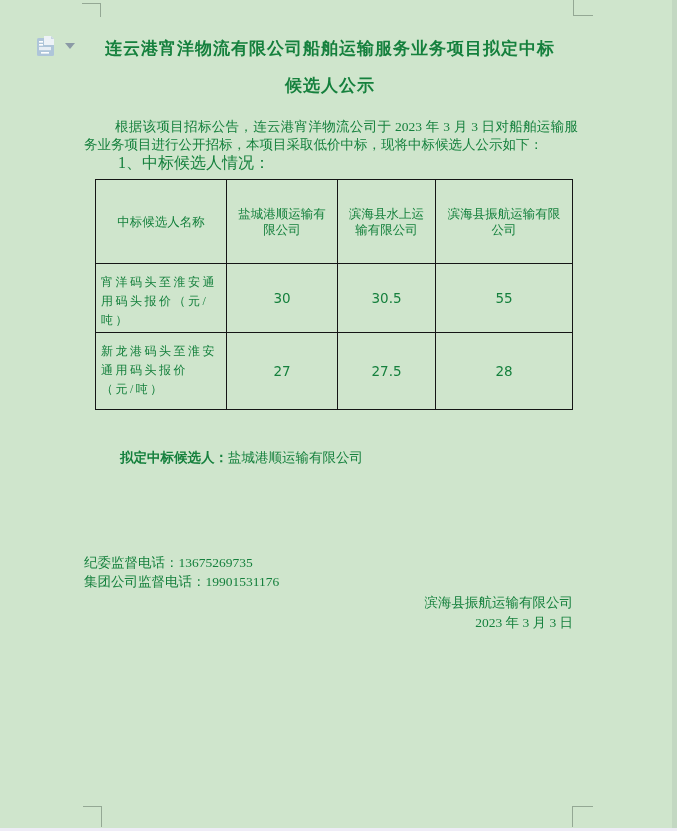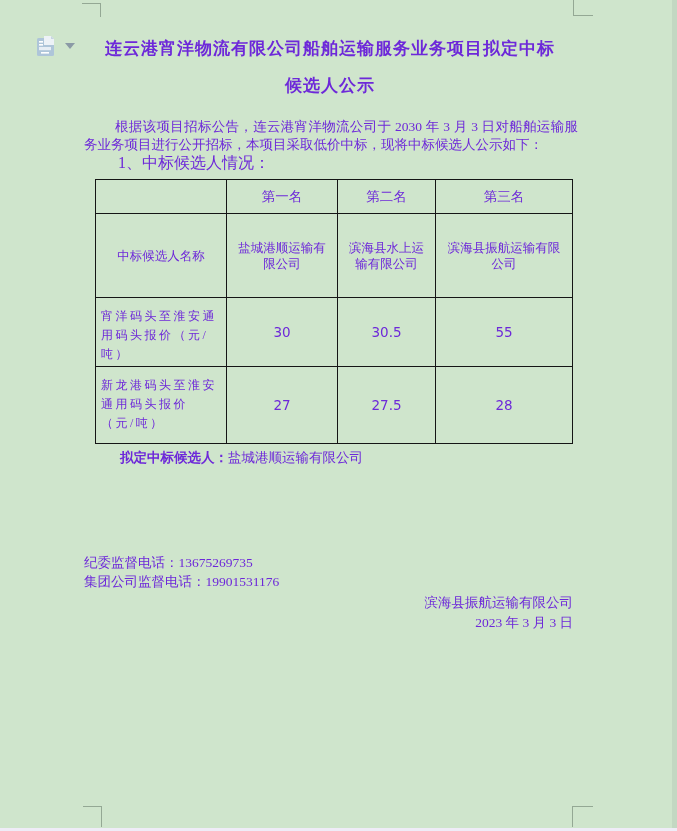--- a/index.html
+++ b/index.html
@@ -1,20 +1,20 @@
 <!DOCTYPE html>
 <html><head>
 <meta charset="utf-8">
 <style>
   html,body { margin:0; padding:0; }
   .page {
     position:relative; width:677px; height:831px;
     background:#cfe5cc; overflow:hidden;
     font-family:"Liberation Serif","DejaVu Serif",serif;
-    color:#6d28d9;
+    color:#15803d;
   }
   .edge-right { position:absolute; top:0; right:0; width:5px; height:831px; background:#c3d8c2; }
   .edge-bottom { position:absolute; left:0; bottom:0; width:677px; height:3px; background:#efecf7; }
 
   .mark { position:absolute; }
   .mark.tl { left:82px;  top:3px;   width:18px; height:13px; border-top:1px solid #94a894; border-right:1px solid #94a894; }
   .mark.tr { left:573px; top:0;     width:19px; height:15px; border-left:1px solid #94a894; border-bottom:1px solid #94a894; }
   .mark.bl { left:83px;  top:806px; width:18px; height:20px; border-top:1px solid #94a894; border-right:1px solid #94a894; }
   .mark.br { left:572px; top:806px; width:20px; height:20px; border-left:1px solid #94a894; border-top:1px solid #94a894; }
 
@@ -92,39 +92,33 @@
       </svg>
     </span>
     <span class="arrow-down"></span>
   </div>
 
   <div class="title">
     <span>连云港宵洋物流有限公司船舶运输服务业务项目拟定中标</span><br>
     <span>候选人公示</span>
   </div>
 
-  <div class="intro">根据该项目招标公告，连云港宵洋物流公司于 2030 年 3 月 3 日对船舶运输服务业务项目进行公开招标，本项目采取低价中标，现将中标候选人公示如下：</div>
+  <div class="intro">根据该项目招标公告，连云港宵洋物流公司于 2023 年 3 月 3 日对船舶运输服务业务项目进行公开招标，本项目采取低价中标，现将中标候选人公示如下：</div>
 
   <div class="sec1">1、中标候选人情况：</div>
 
   <div class="table-wrap">
     <table>
       <colgroup>
         <col style="width:131px">
           <col style="width:111px">
           <col style="width:98px">
           <col style="width:137px">
       </colgroup>
       <tbody>
-          <tr class="r-head">
-        <th></th>
-        <th>第一名</th>
-        <th>第二名</th>
-        <th>第三名</th>
-      </tr>
       <tr class="r1">
         <td class="cell-center">中标候选人名称</td>
         <td class="cell-center">盐城港顺运输有限公司</td>
         <td class="cell-center">滨海县水上运输有限公司</td>
         <td class="cell-center">滨海县振航运输有限公司</td>
       </tr>
       <tr class="r2">
         <td class="cell-label-top">宵洋码头至淮安通用码头报价（元/吨）</td>
         <td class="cell-num">30</td>
         <td class="cell-num">30.5</td>

